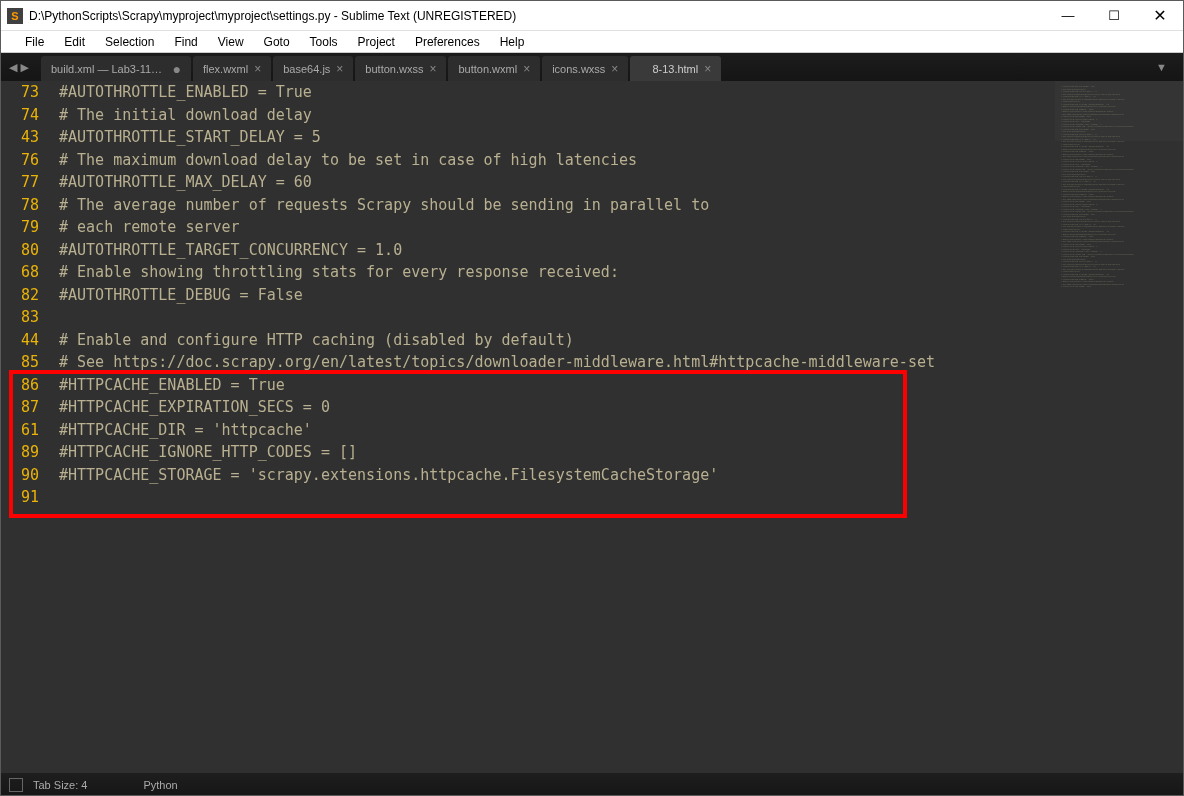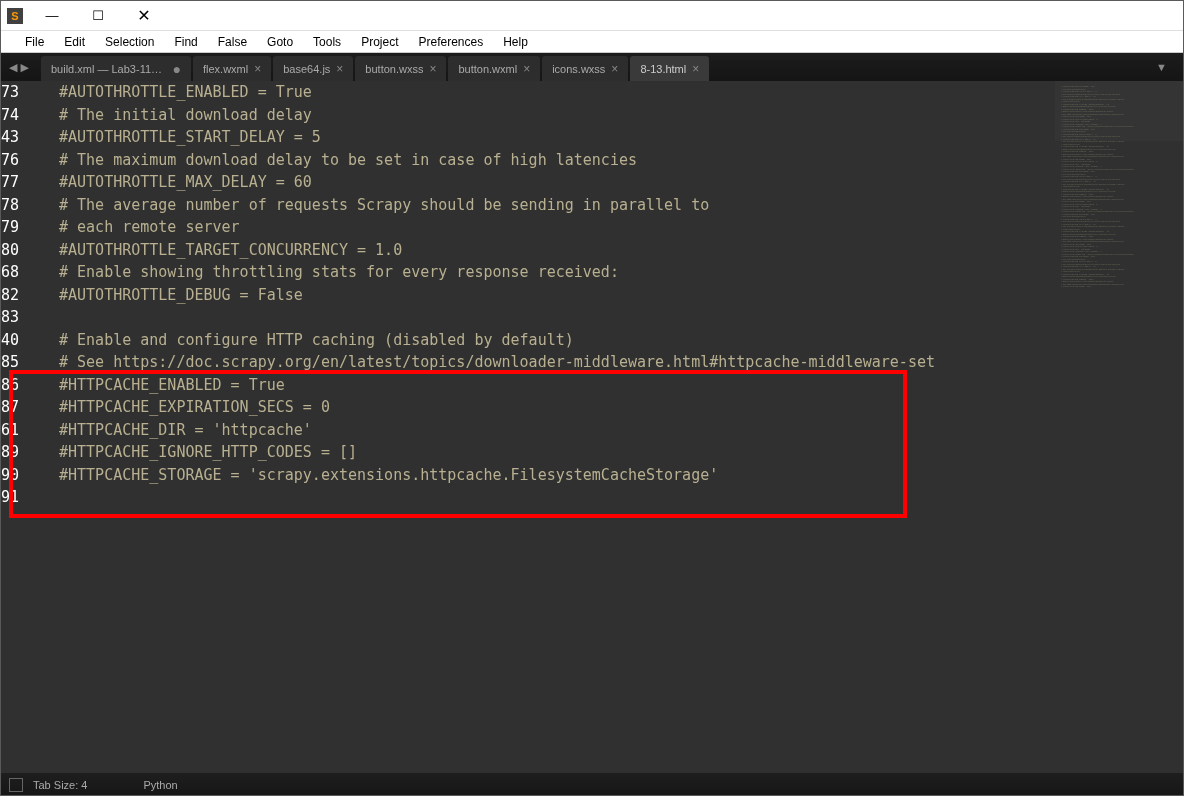--- a/index.html
+++ b/index.html
@@ -76,22 +76,23 @@
   flex: 1;
   display: flex;
   font-family: Consolas, monospace;
   font-size: 15px;
   line-height: 22.5px;
   overflow: hidden;
   position: relative;
 }
 .gutter {
   width: 48px;
+  text-align: right;
   padding-right: 10px;
-  color: #ffffff;
+  color: #eab308;
   user-select: none;
 }
 .code {
   flex: 1;
   padding-left: 10px;
   color: #b8b090;
   white-space: pre;
   position: relative;
 }
 .highlight-box {
@@ -131,33 +132,34 @@
 }
 .status-left { flex: 1; }
 .status-right { display: flex; gap: 56px; padding-right: 20px; }
 .mm-line { white-space: pre; overflow: hidden; }
 </style>
 </head>
 <body>
 
 <div class="titlebar">
   <div class="app-icon">S</div>
+  <div class="title-text">D:\PythonScripts\Scrapy\myproject\myproject\settings.py - Sublime Text (UNREGISTERED)</div>
   <div class="win-controls">
     <div class="win-btn">—</div>
     <div class="win-btn">☐</div>
     <div class="win-btn close">✕</div>
   </div>
 </div>
 
 <div class="menubar">
   <div class="menu-item">File</div>
   <div class="menu-item">Edit</div>
   <div class="menu-item">Selection</div>
   <div class="menu-item">Find</div>
-  <div class="menu-item">False</div>
+  <div class="menu-item">View</div>
   <div class="menu-item">Goto</div>
   <div class="menu-item">Tools</div>
   <div class="menu-item">Project</div>
   <div class="menu-item">Preferences</div>
   <div class="menu-item">Help</div>
 </div>
 
 <div class="tabbar">
   <div class="tab-arrows">◀ ▶</div>
   <div id="tabs-container" style="display:flex;">
@@ -179,21 +181,21 @@
       </div>
       <div class="tab">
         <span style="overflow: hidden; text-overflow: ellipsis; white-space: nowrap;">button.wxml</span>
         <span class="tab-close">×</span>
       </div>
       <div class="tab">
         <span style="overflow: hidden; text-overflow: ellipsis; white-space: nowrap;">icons.wxss</span>
         <span class="tab-close">×</span>
       </div>
       <div class="tab active">
-        <span style="overflow: hidden; text-overflow: ellipsis; white-space: nowrap;">8-13.html</span>
+        <span style="overflow: hidden; text-overflow: ellipsis; white-space: nowrap; margin-left: 12px;">8-13.html</span>
         <span class="tab-close">×</span>
       </div>
     </div>
   <div class="tab-spacer"></div>
   <div class="tab-menu">▼</div>
 </div>
 
 <div class="editor-area">
   <div class="code-pane">
     <div class="gutter" id="gutter">
@@ -201,21 +203,21 @@
         <div>74</div>
         <div>43</div>
         <div>76</div>
         <div>77</div>
         <div>78</div>
         <div>79</div>
         <div>80</div>
         <div>68</div>
         <div>82</div>
         <div>83</div>
-        <div>40</div>
+        <div>44</div>
         <div>85</div>
         <div>86</div>
         <div>87</div>
         <div>61</div>
         <div>89</div>
         <div>90</div>
         <div>91</div>
       </div>
     <div class="code" id="code"><div>#AUTOTHROTTLE_ENABLED = True</div><div># The initial download delay</div><div>#AUTOTHROTTLE_START_DELAY = 5</div><div># The maximum download delay to be set in case of high latencies</div><div>#AUTOTHROTTLE_MAX_DELAY = 60</div><div># The average number of requests Scrapy should be sending in parallel to</div><div># each remote server</div><div>#AUTOTHROTTLE_TARGET_CONCURRENCY = 1.0</div><div># Enable showing throttling stats for every response received:</div><div>#AUTOTHROTTLE_DEBUG = False</div><div> </div><div># Enable and configure HTTP caching (disabled by default)</div><div># See https://doc.scrapy.org/en/latest/topics/downloader-middleware.html#httpcache-middleware-set</div><div>#HTTPCACHE_ENABLED = True</div><div>#HTTPCACHE_EXPIRATION_SECS = 0</div><div>#HTTPCACHE_DIR = 'httpcache'</div><div>#HTTPCACHE_IGNORE_HTTP_CODES = []</div><div>#HTTPCACHE_STORAGE = 'scrapy.extensions.httpcache.FilesystemCacheStorage'</div><div> </div></div>
     <div class="highlight-box"></div>

